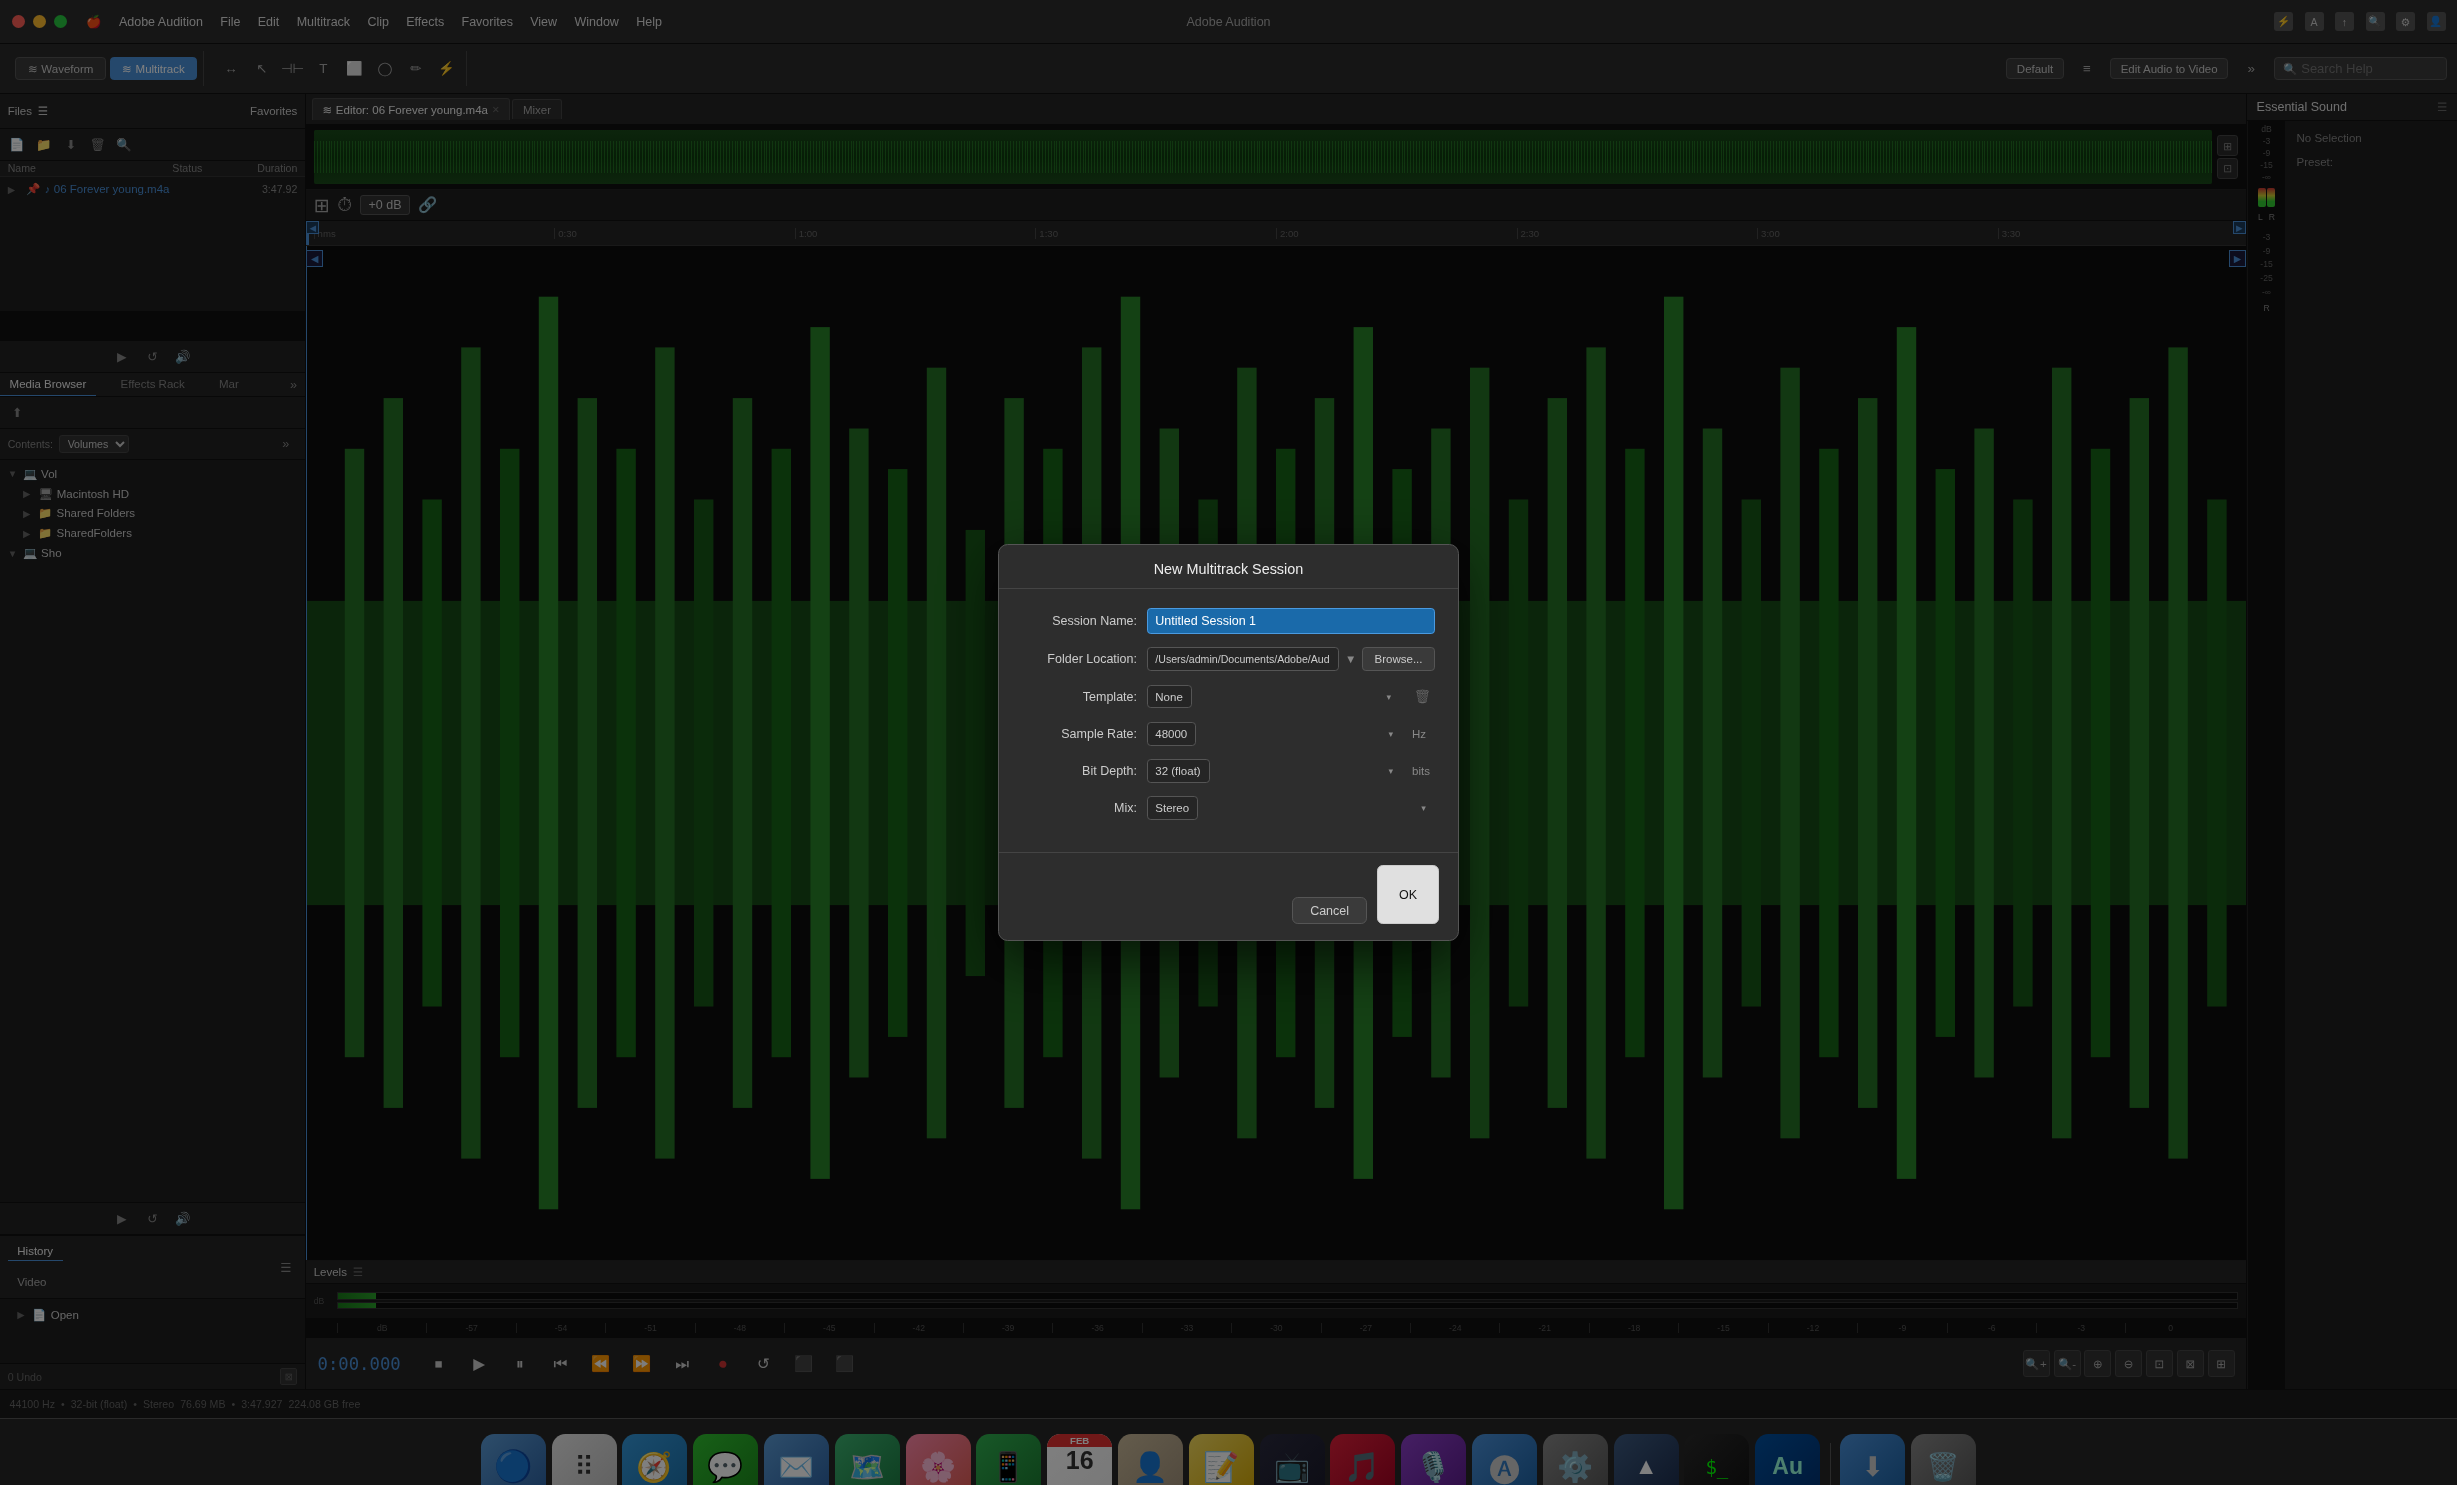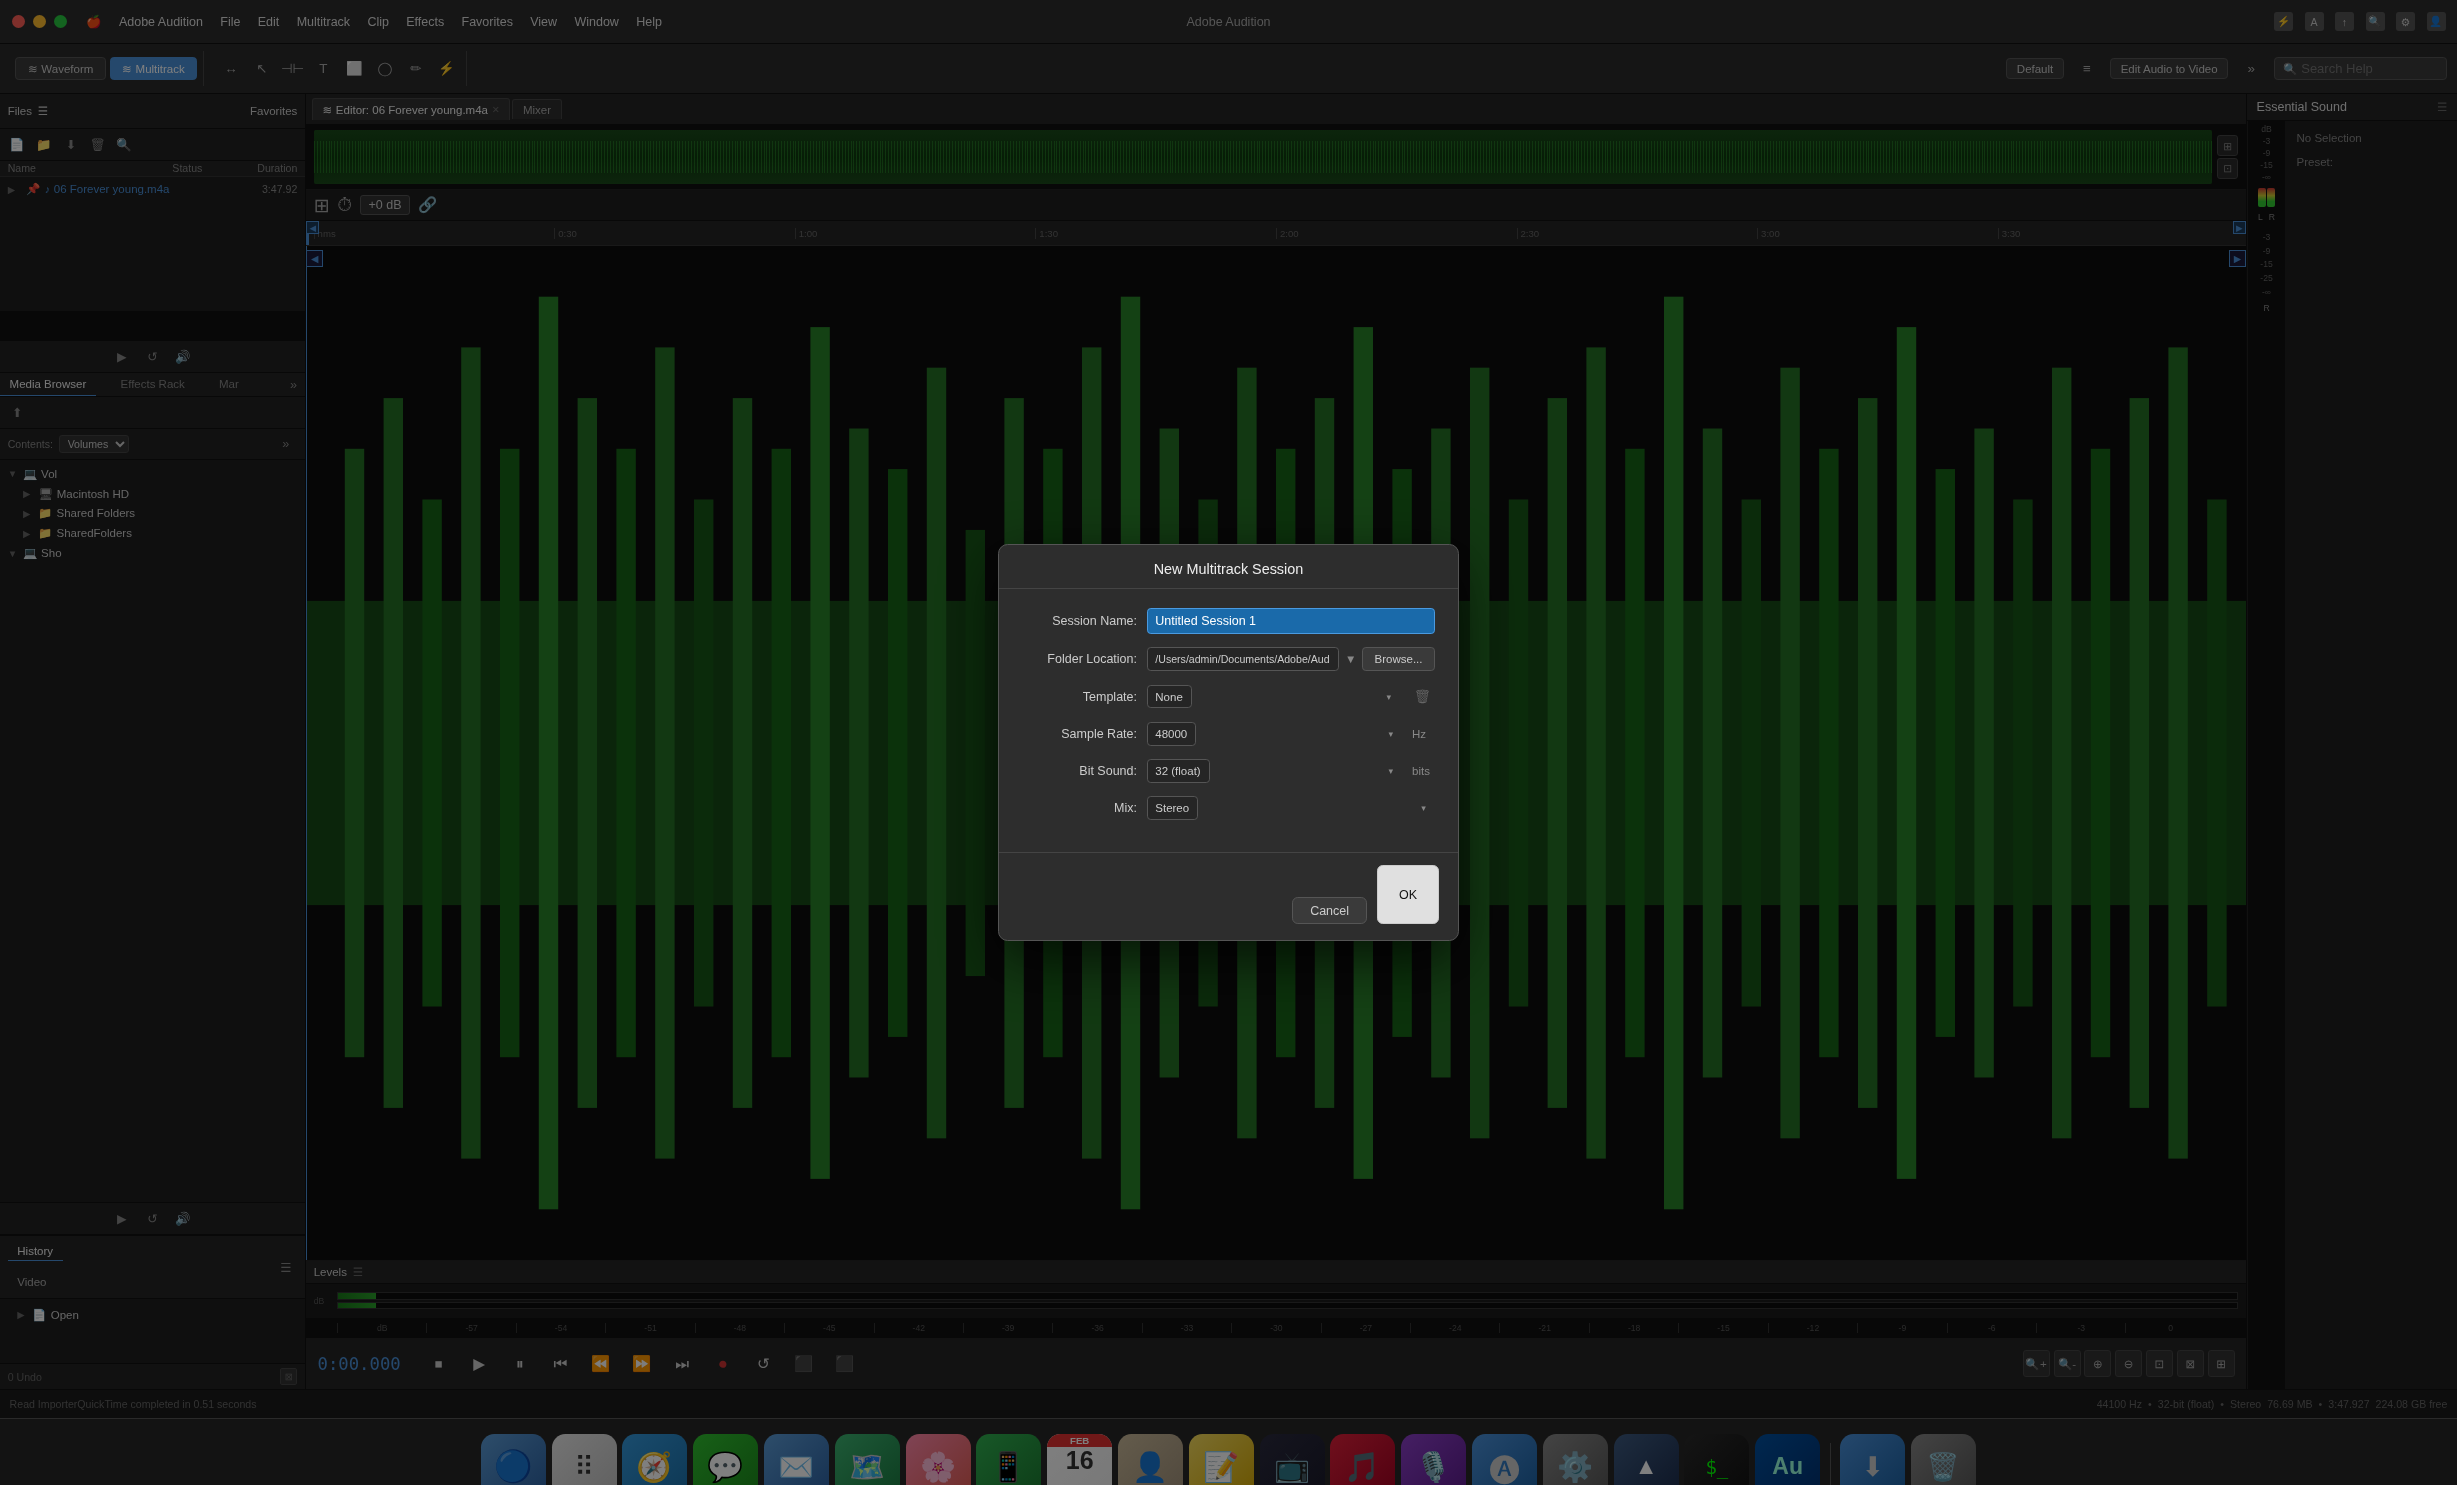--- a/index.html
+++ b/index.html
@@ -1166,21 +1166,20 @@
         <div class="preset-row">
           <span>Preset:</span>
         </div>
       </div>
     </div>
   </div>
 
 </div>
 
 <div class="status-bar">
-  <span class="status-left">Read ImporterQuickTime completed in 0.51 seconds</span>
   <div class="status-right">
     <span>44100 Hz</span>
     <span>•</span>
     <span>32-bit (float)</span>
     <span>•</span>
     <span>Stereo</span>
     <span>76.69 MB</span>
     <span>•</span>
     <span>3:47.927</span>
     <span>224.08 GB free</span>
@@ -1295,21 +1294,21 @@
         <span class="form-label">Sample Rate:</span>
         <div class="select-wrapper">
           <select class="form-select">
             <option>48000</option>
           </select>
         </div>
         <span class="form-unit">Hz</span>
       </div>
 
       <div class="form-row">
-        <span class="form-label">Bit Sound:</span>
+        <span class="form-label">Bit Depth:</span>
         <div class="select-wrapper">
           <select class="form-select">
             <option>32 (float)</option>
           </select>
         </div>
         <span class="form-unit">bits</span>
       </div>
 
       <div class="form-row">
         <span class="form-label">Mix:</span>

